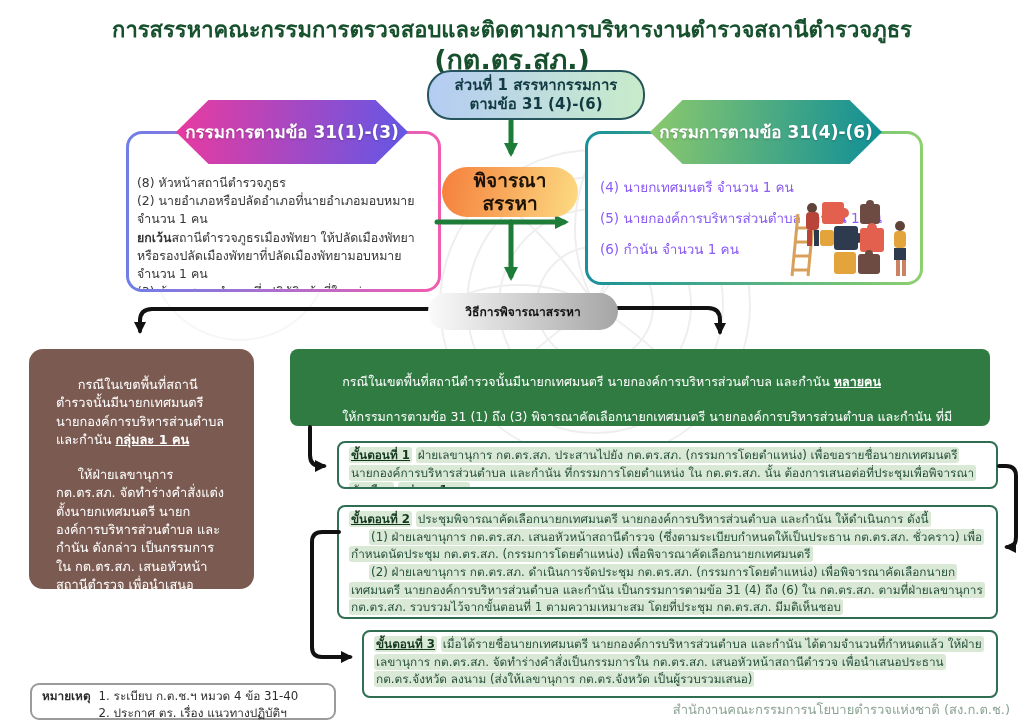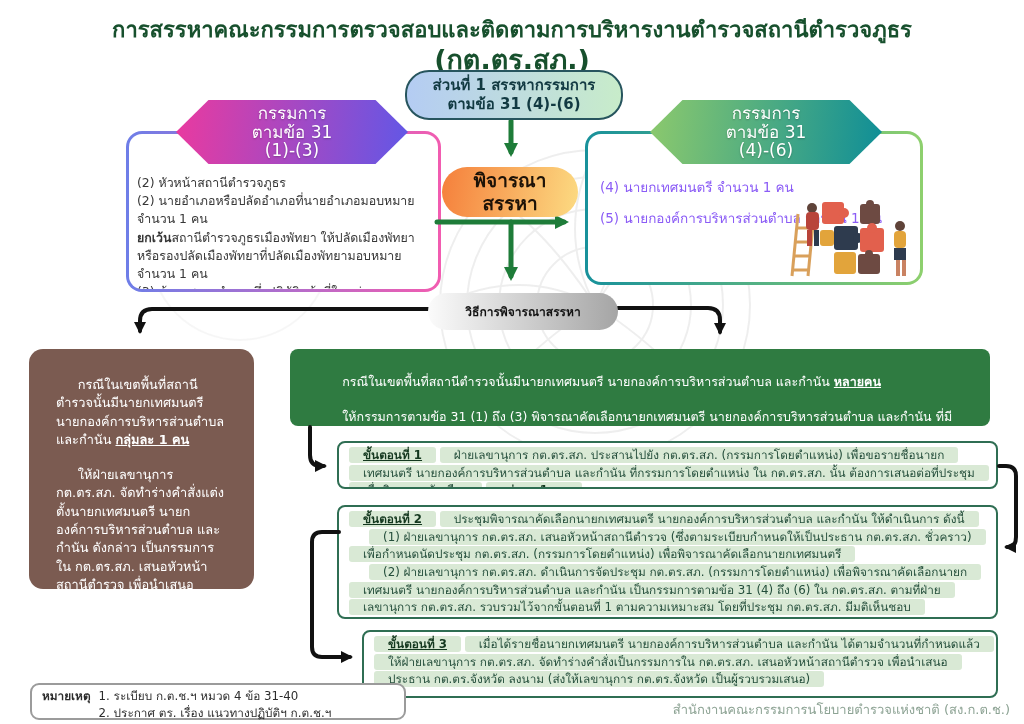--- a/index.html
+++ b/index.html
@@ -3,27 +3,27 @@
 <meta charset="utf-8">
 <style>
   html,body{margin:0;padding:0;background:#fff;}
   .canvas{position:relative;width:1024px;height:724px;background:#ffffff;overflow:hidden;
           font-family:"DejaVu Sans","Liberation Sans",sans-serif;}
   .abs{position:absolute;}
   
   .title1{left:0;top:12px;width:100%;text-align:center;font-size:22px;font-weight:bold;color:#17502d;z-index:4;}
   .title2{left:0;top:38px;width:100%;text-align:center;font-size:27px;font-weight:bold;color:#17502d;z-index:4;}
   
-  .section-pill{left:405px;top:70px;width:214px;height:46px;border-radius:24px;
+  .section-pill{left:427px;top:70px;width:214px;height:46px;border-radius:24px;
     background:linear-gradient(90deg,#b4ccf3,#c8ecca);border:2px solid #27555e;color:#123a42;
     display:flex;flex-direction:column;align-items:center;justify-content:center;
     font-size:15px;font-weight:bold;line-height:1.3;z-index:5;text-align:center;}
   
-  .banner{display:flex;flex-direction:column;align-items:center;justify-content:center;
-    color:#fff;font-weight:normal;text-align:center;line-height:1.1;font-size:17px;z-index:4;
+  .banner{display:flex;align-items:center;justify-content:center;
+    color:#fff;font-weight:bold;text-align:center;line-height:1.1;font-size:17px;z-index:4;
     clip-path:polygon(0 50%,14% 0,86% 0,100% 50%,86% 100%,14% 100%);text-shadow:0 1px 2px rgba(0,0,0,.25);}
   .banner-left{left:176px;top:100px;width:232px;height:64px;background:linear-gradient(95deg,#ea3a9f,#6257e6);}
   .banner-right{left:650px;top:100px;width:232px;height:64px;background:linear-gradient(95deg,#8cc96d,#0f8e97);}
   
   .gwrap{padding:3px;border-radius:16px;z-index:2;}
   .gwrap-left{left:126px;top:131px;width:309px;height:155px;background:linear-gradient(90deg,#6e7ee8,#f25cb0);}
   .gwrap-right{left:585px;top:131px;width:332px;height:148px;background:linear-gradient(90deg,#18919b,#8ed06e);}
   .ginner{width:100%;height:100%;background:#fff;border-radius:13px;box-sizing:border-box;overflow:hidden;position:relative;}
   .left-box-text{padding:40px 8px 4px 8px;font-size:12.4px;line-height:1.47;color:#373737;}
   .right-box-text{padding:42px 0 0 12px;font-size:13.5px;color:#8b5cf6;}
@@ -46,24 +46,24 @@
   .ul{text-decoration:underline;}
   
   .step{background:#fff;border:2px solid #2f6e53;border-radius:8px;color:#234d3a;
     font-size:11.8px;line-height:1.5;padding:4px 10px;box-sizing:border-box;z-index:2;overflow:hidden;}
   .step p{margin:0;}
   .step .ind{text-indent:1.7em;}
   .step-1{left:337px;top:441px;width:661px;height:48px;}
   .step-2{left:337px;top:505px;width:661px;height:114px;}
   .step-3{left:362px;top:630px;width:636px;height:68px;}
   .hd{font-weight:bold;text-decoration:underline;color:#14381f;}
-  .hl{background:#d9e9d5;border-radius:3px;padding:1px 14px;-webkit-box-decoration-break:clone;box-decoration-break:clone;}
+  .hl{background:#d9e9d5;border-radius:3px;padding:1px 2px;-webkit-box-decoration-break:clone;box-decoration-break:clone;}
   .bg{font-weight:bold;color:#14381f;}
   
-  .note-box{left:30px;top:683px;width:376px;height:37px;background:#fff;border:2px solid #9b9b9b;border-radius:9px;
+  .note-box{left:30px;top:683px;width:306px;height:37px;background:#fff;border:2px solid #9b9b9b;border-radius:9px;
     display:flex;gap:8px;align-items:flex-start;padding:3px 10px;box-sizing:border-box;font-size:11.8px;
     color:#2b2b2b;line-height:1.45;z-index:4;}
   .note-label{font-weight:bold;white-space:nowrap;}
   .footer-credit{right:14px;top:699px;font-size:13px;color:#8da394;z-index:4;}
   
   .wm{left:0;top:0;z-index:0;}
   .arrows{left:0;top:0;z-index:3;pointer-events:none;}
   .puzzle{position:absolute;right:6px;bottom:4px;z-index:1;}
 </style>
 </head>
@@ -99,33 +99,34 @@
   </div>
   <div class="abs banner banner-right">
     <span>กรรมการ</span>
     <span>ตามข้อ 31</span>
     <span>(4)-(6)</span>
   </div>
 
   <div class="abs gwrap gwrap-left">
     <div class="ginner">
       <div class="left-box-text">
-        <div>(2) หัวหน้าสถานีตำรวจภูธร</div>
+        <div>(8) หัวหน้าสถานีตำรวจภูธร</div>
         <div>(2) นายอำเภอหรือปลัดอำเภอที่นายอำเภอมอบหมาย จำนวน 1 คน</div>
         <div><b>ยกเว้น</b><span>สถานีตำรวจภูธรเมืองพัทยา ให้ปลัดเมืองพัทยาหรือรองปลัดเมืองพัทยาที่ปลัดเมืองพัทยามอบหมาย จำนวน 1 คน</span></div>
         <div>(3) ข้าราชการตำรวจซึ่งปฏิบัติหน้าที่ในแต่ละงานของสถานีตำรวจตามที่หัวหน้าสถานีตำรวจมอบหมาย จำนวนไม่เกิน 4 คน</div>
       </div>
     </div>
   </div>
 
   <div class="abs gwrap gwrap-right">
     <div class="ginner">
       <div class="right-box-text">
         <div>(4) นายกเทศมนตรี จำนวน 1 คน</div>
         <div>(5) นายกองค์การบริหารส่วนตำบล จำนวน 1 คน</div>
+        <div>(6) กำนัน จำนวน 1 คน</div>
       </div>
 
       <svg class="puzzle" width="138" height="84" viewBox="0 0 138 84">
         <g stroke="#d9a05b" stroke-width="3">
             <line x1="22" y1="20" x2="16" y2="82"></line>
             <line x1="38" y1="20" x2="32" y2="82"></line>
             <line x1="20" y1="34" x2="36" y2="34"></line>
             <line x1="19" y1="48" x2="35" y2="48"></line>
             <line x1="18" y1="62" x2="34" y2="62"></line>
             <line x1="17" y1="76" x2="33" y2="76"></line>

